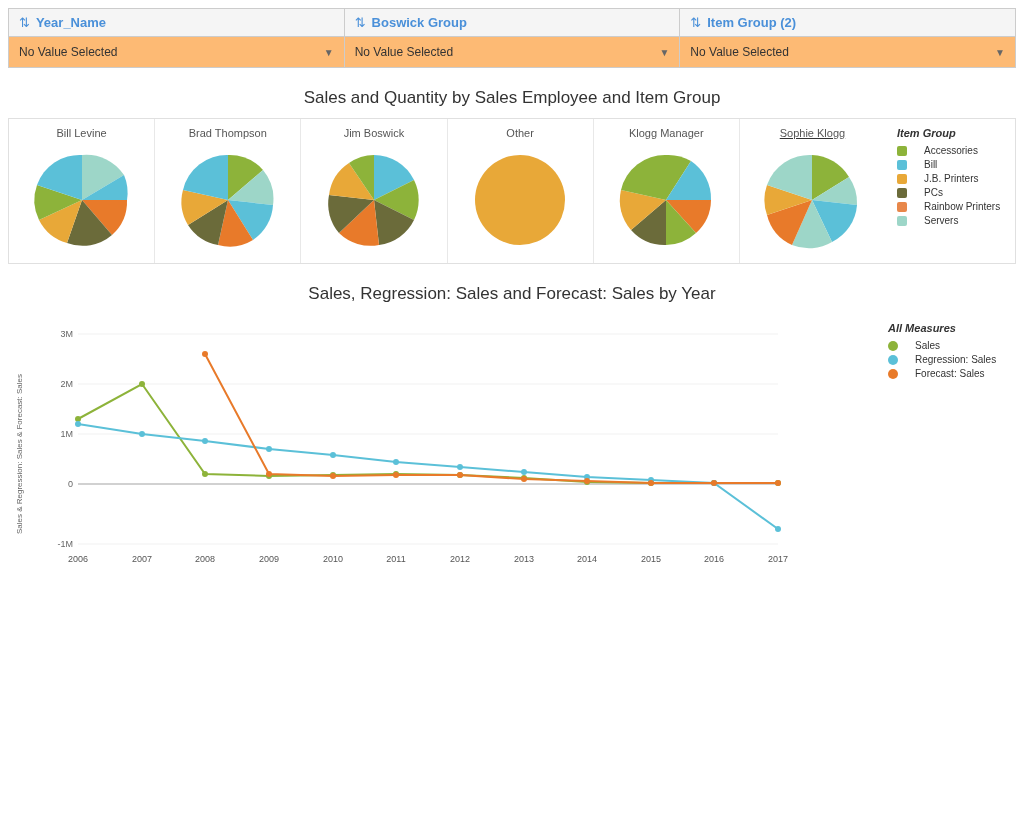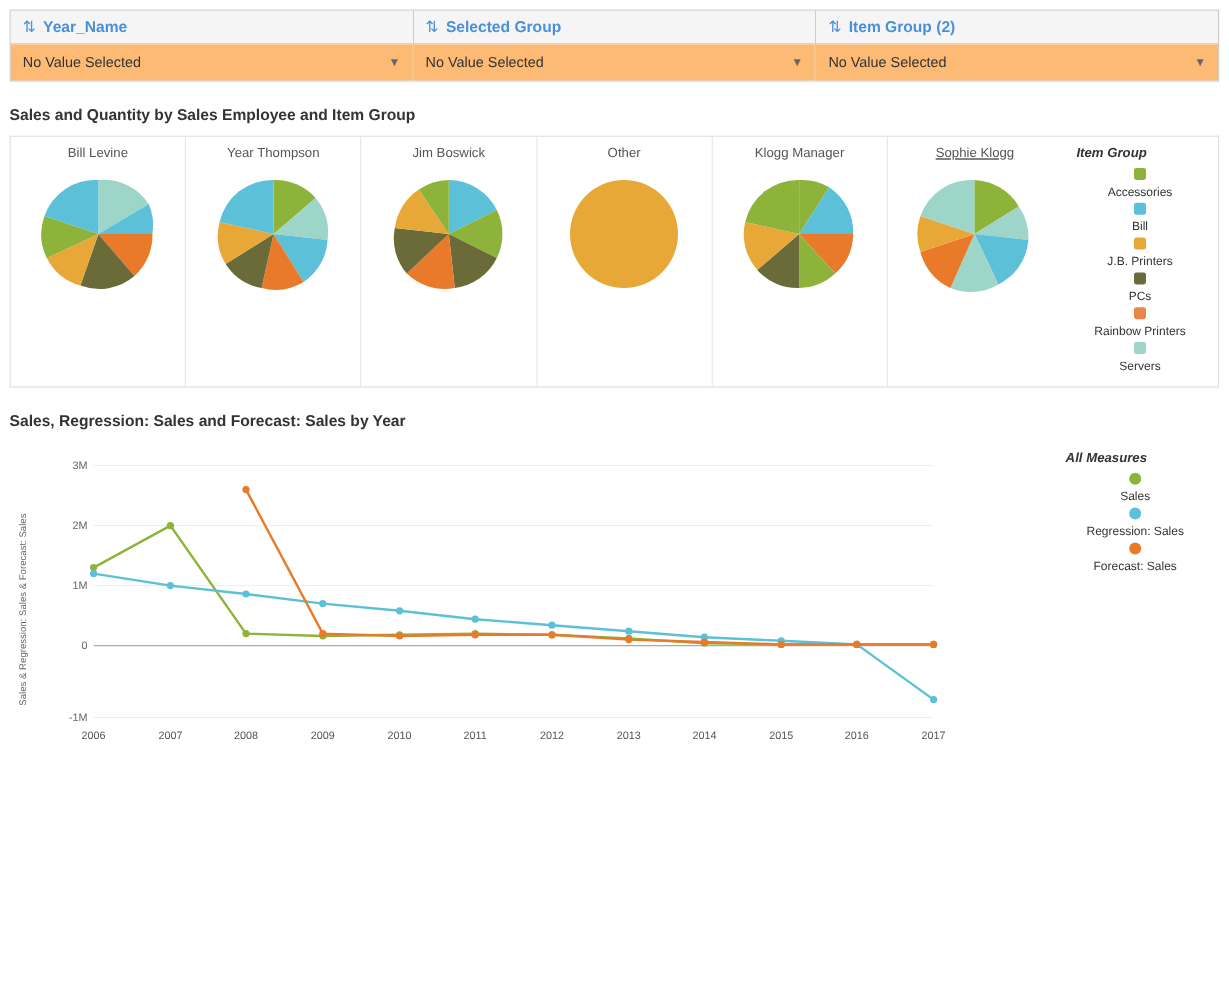--- a/index.html
+++ b/index.html
@@ -40,24 +40,25 @@
       padding: 8px 10px;
       cursor: pointer;
       background: #fdba74;
     }
     .filter-select .chevron { color: #666; font-size: 10px; }
 
     .chart-section {
       margin: 20px 8px 10px 8px;
     }
     .chart-title {
-      font-size: 13px;
-      font-weight: bold;
+      font-size: 17px;
+      font-weight: normal;
       margin-bottom: 10px;
       color: #333;
+      text-align: center;
     }
 
     
     .pie-container {
       display: flex;
       border: 1px solid #e0e0e0;
     }
     .pie-charts-area {
       display: flex;
       flex: 1;
@@ -89,22 +90,21 @@
     .legend-title {
       font-weight: bold;
       margin-bottom: 6px;
       font-size: 11px;
       font-style: italic;
     }
     .legend-item {
       display: flex;
       align-items: center;
       margin-bottom: 3px;
-      gap: 5px;
-      flex-direction: column;
+      gap: 17px;
     }
     .legend-dot {
       width: 10px;
       height: 10px;
       border-radius: 2px;
       flex-shrink: 0;
     }
 
     
     .line-section {
@@ -135,21 +135,21 @@
       <span class="filter-label">Year_Name</span>
     </div>
     <div class="filter-select">
       <span>No Value Selected</span>
       <span class="chevron">▼</span>
     </div>
   </div>
   <div class="filter-item">
     <div class="filter-header">
       <span class="sort-icon">⇅</span>
-      <span class="filter-label">Selected Group</span>
+      <span class="filter-label">Boswick Group</span>
     </div>
     <div class="filter-select">
       <span>No Value Selected</span>
       <span class="chevron">▼</span>
     </div>
   </div>
   <div class="filter-item">
     <div class="filter-header">
       <span class="sort-icon">⇅</span>
       <span class="filter-label">Item Group (2)</span>
@@ -176,21 +176,21 @@
             <path d="M55,55 L100,55 A45,45 0 0,1 85,90 Z" fill="#e87a2a"></path>
             <path d="M55,55 L85,90 A45,45 0 0,1 40,98 Z" fill="#6b6b3a"></path>
             <path d="M55,55 L40,98 A45,45 0 0,1 12,75 Z" fill="#e8a838"></path>
             <path d="M55,55 L12,75 A45,45 0 0,1 10,40 Z" fill="#8db33a"></path>
             <path d="M55,55 L10,40 A45,45 0 0,1 55,10 Z" fill="#5bc0d8"></path>
           </svg>
         </div>
       </div>
 
       <div class="pie-col">
-        <div class="pie-col-label">Year Thompson</div>
+        <div class="pie-col-label">Brad Thompson</div>
         <div class="pie-wrapper">
           <svg viewBox="0 0 110 110" width="110" height="110">
             <path d="M55,55 L55,10 A45,45 0 0,1 90,25 Z" fill="#8db33a"></path>
             <path d="M55,55 L90,25 A45,45 0 0,1 100,60 Z" fill="#9dd6c8"></path>
             <path d="M55,55 L100,60 A45,45 0 0,1 80,95 Z" fill="#5bc0d8"></path>
             <path d="M55,55 L80,95 A45,45 0 0,1 45,100 Z" fill="#e87a2a"></path>
             <path d="M55,55 L45,100 A45,45 0 0,1 15,80 Z" fill="#6b6b3a"></path>
             <path d="M55,55 L15,80 A45,45 0 0,1 10,45 Z" fill="#e8a838"></path>
             <path d="M55,55 L10,45 A45,45 0 0,1 55,10 Z" fill="#5bc0d8"></path>
           </svg>

